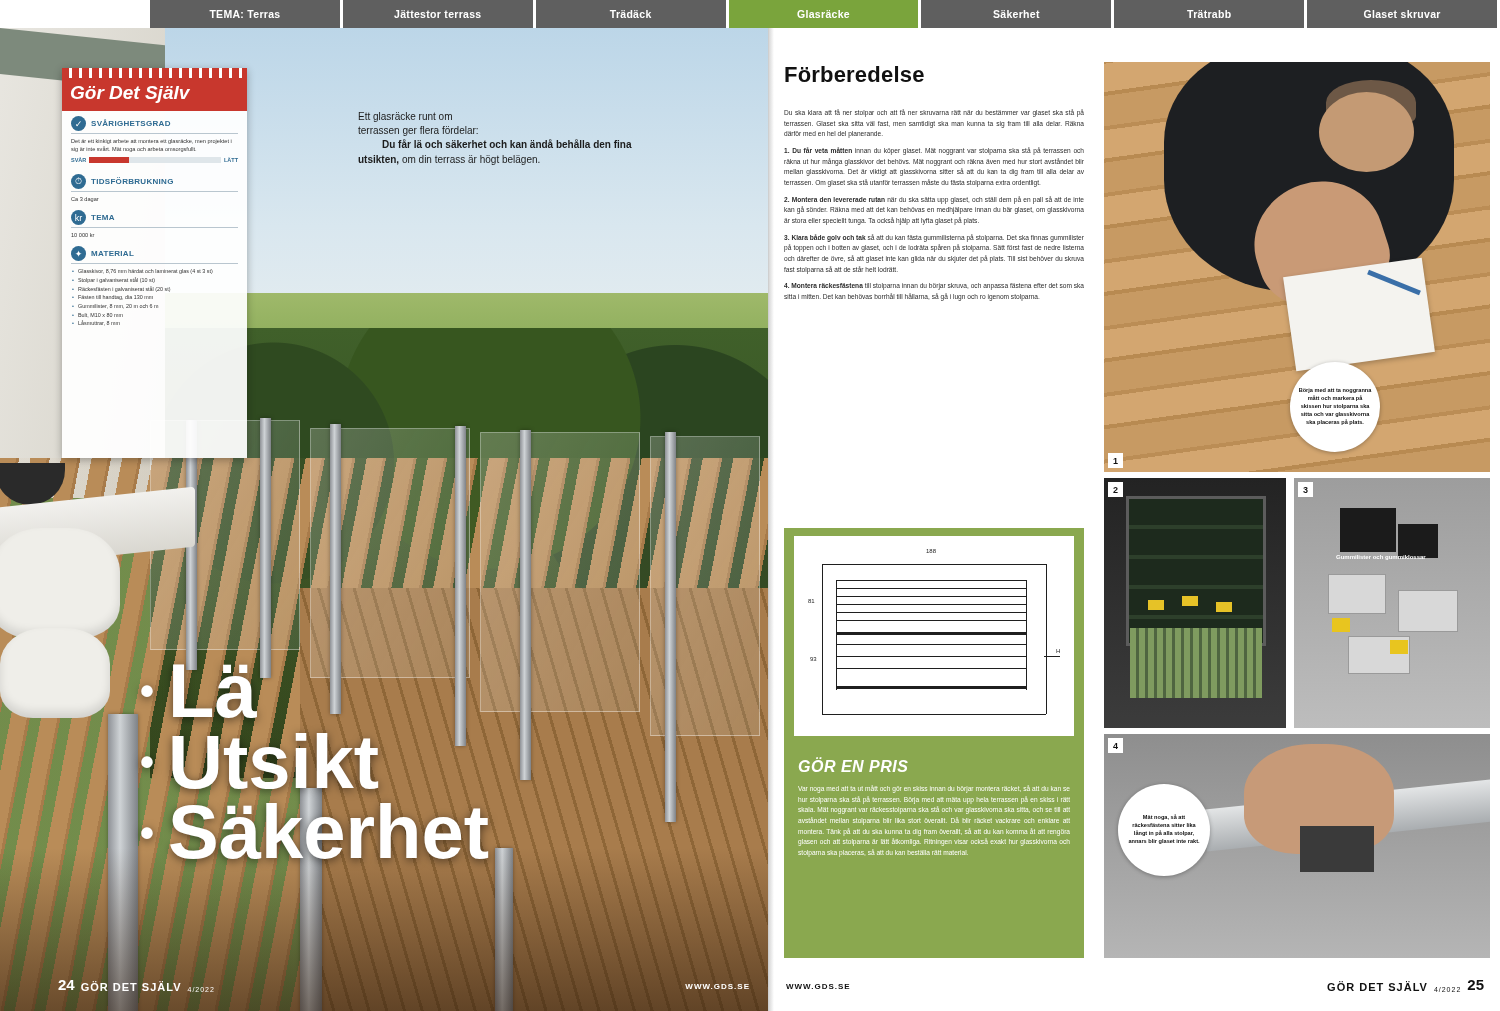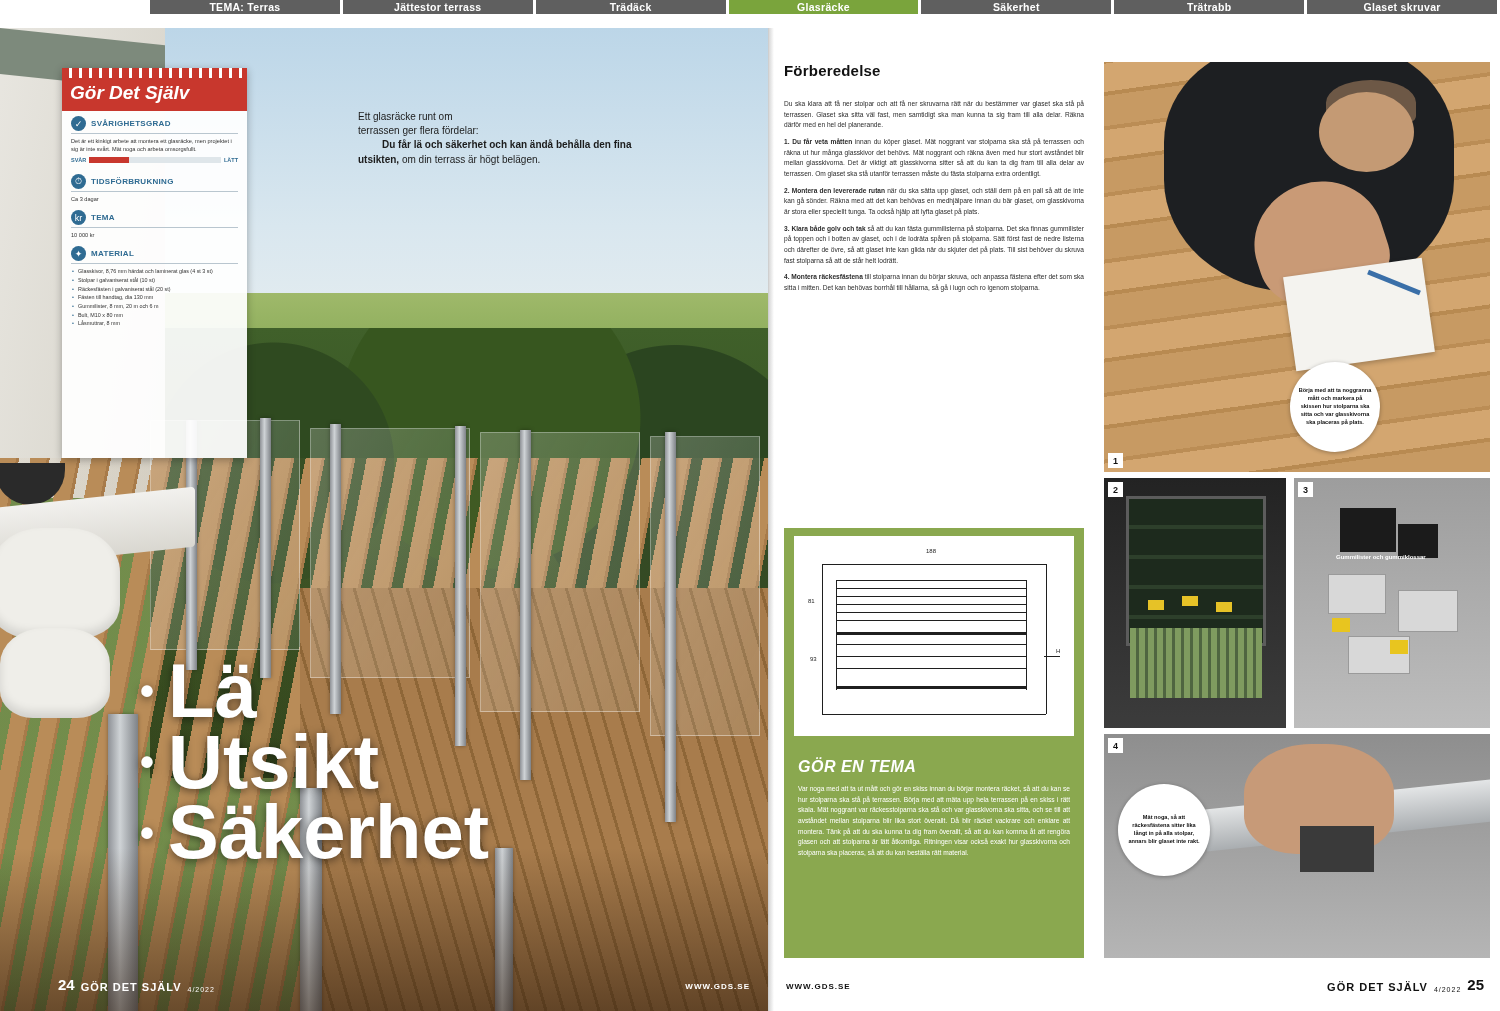--- a/index.html
+++ b/index.html
@@ -18,21 +18,21 @@
   }
   .tab {
     flex: 1 1 0;
     background: #5f5f5f;
     color: #ffffff;
     font-size: 10.5px;
     font-weight: bold;
     letter-spacing: 0.3px;
     display: flex; align-items: center; justify-content: center;
     border-right: 3px solid #ffffff;
-    height: 14px;
+    height: 28px;
   }
   .tab:first-child { border-left: 0; }
   .tab.active { background: #7aa43c; }
   .tab.spacer { background: #ffffff; flex: 0 0 150px; }
 
   
   .spread {
     position: absolute; top: 28px; left: 0; width: 1500px; height: 983px;
     background: #ffffff;
   }
@@ -199,21 +199,21 @@
   }
 
   
   .rightpage {
     position: absolute; left: 774px; top: 0; width: 726px; height: 983px;
     background: #ffffff;
   }
 
   .colA { position: absolute; left: 10px; top: 34px; width: 300px; }
   .arttitle {
-    font-size: 15px; font-weight: bold; color: #111; margin-bottom: 20px;
+    font-size: 22px; font-weight: bold; color: #111; margin-bottom: 20px;
     letter-spacing: .2px;
   }
   .body { font-size: 6.6px; line-height: 1.62; color: #2b2b2b; text-align: justify; }
   .body p { margin-bottom: 6px; }
   .body b { font-weight: bold; }
 
   
   .sketchbox {
     position: absolute; left: 10px; top: 500px; width: 300px; height: 430px;
     background: #8aa84f;
@@ -520,21 +520,21 @@
         <div class="sk-line" style="left:42px;top:132px;width:190px;height:1px;"></div>
         <div class="sk-line" style="left:42px;top:150px;width:190px;height:3px;"></div>
         <div class="sk-line" style="left:42px;top:44px;width:1px;height:110px;"></div>
         <div class="sk-line" style="left:232px;top:44px;width:1px;height:110px;"></div>
         <div class="sk-line" style="left:250px;top:120px;width:16px;height:1px;"></div>
         <div class="sk-label" style="left:132px;top:12px;">188</div>
         <div class="sk-label" style="left:14px;top:62px;">81</div>
         <div class="sk-label" style="left:16px;top:120px;">93</div>
         <div class="sk-label" style="left:262px;top:112px;">H</div>
       </div>
-      <div class="sketchtitle">GÖR EN TEMA</div>
+      <div class="sketchtitle">GÖR EN PRIS</div>
       <div class="sketchtext">Var noga med att ta ut mått och gör en skiss innan du börjar montera räcket, så att du kan se hur stolparna ska stå på terrassen. Börja med att mäta upp hela terrassen på en skiss i rätt skala. Mät noggrant var räckesstolparna ska stå och var glasskivorna ska sitta, och se till att avståndet mellan stolparna blir lika stort överallt. Då blir räcket vackrare och enklare att montera. Tänk på att du ska kunna ta dig fram överallt, så att du kan komma åt att rengöra glasen och att stolparna är lätt åtkomliga. Ritningen visar också exakt hur glasskivorna och stolparna ska placeras, så att du kan beställa rätt material.</div>
     </div>
 
     <div class="photo p1">
       <div class="planks"></div>
       <div class="body1"></div>
       <div class="hair"></div>
       <div class="head"></div>
       <div class="arm"></div>
       <div class="paper"></div>

